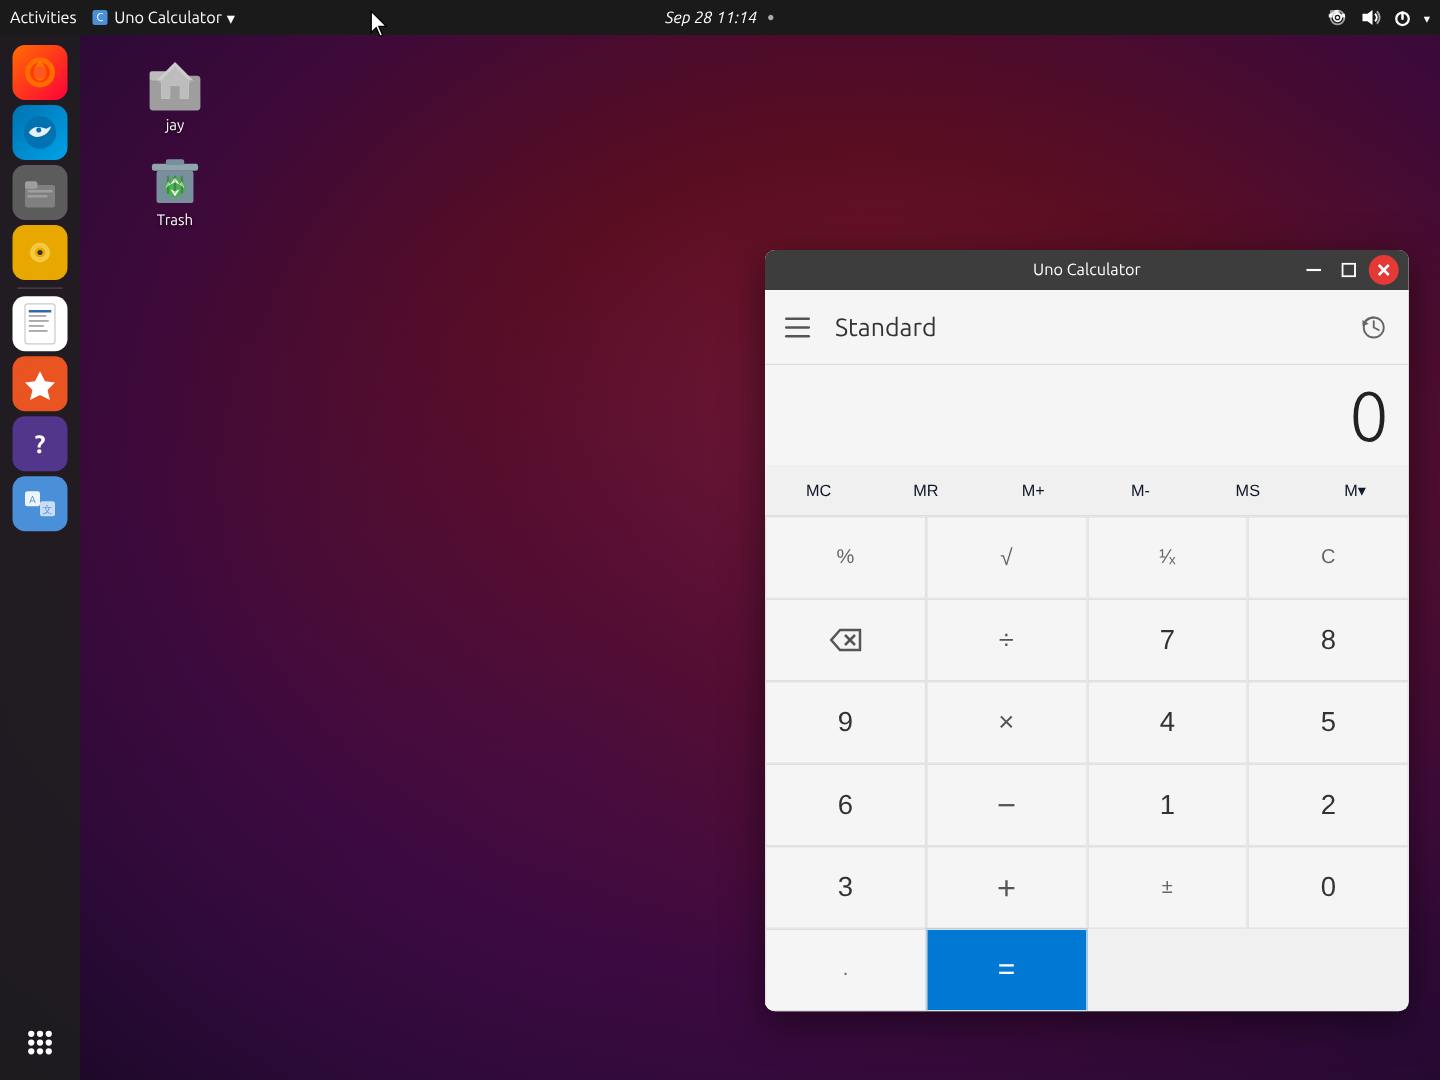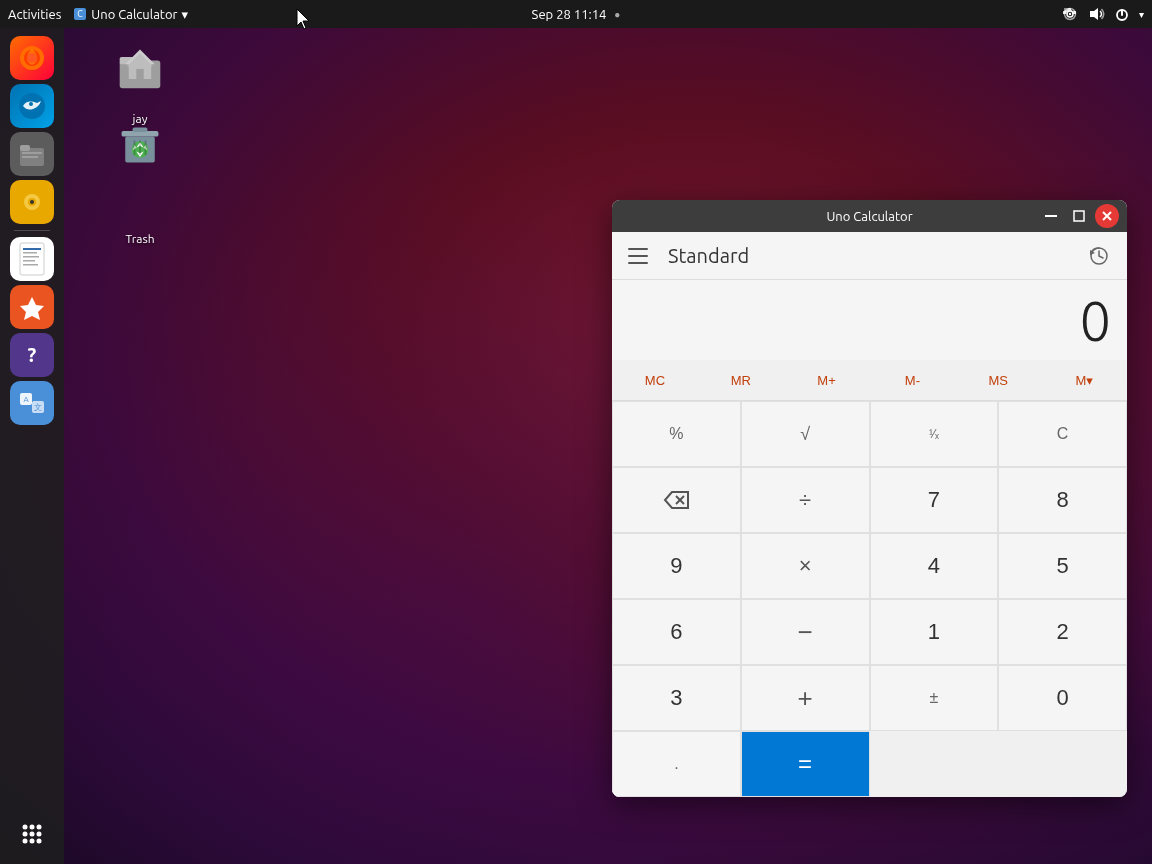--- a/index.html
+++ b/index.html
@@ -52,20 +52,21 @@
       gap: 12px;
     }
 
     #topbar-center {
       position: absolute;
       left: 50%;
       transform: translateX(-50%);
       display: flex;
       align-items: center;
       gap: 8px;
+      font-style: italic;
     }
 
     #topbar-right {
       display: flex;
       align-items: center;
       gap: 8px;
     }
 
     .topbar-app {
       display: flex;
@@ -180,21 +181,21 @@
       display: flex;
       align-items: center;
       justify-content: center;
       font-size: 32px;
     }
 
     .desktop-icon-label {
       color: white;
       font-size: 12px;
       text-align: center;
-      margin-top: 20px;
+      margin-top: 2px;
       text-shadow: 0 1px 3px rgba(0,0,0,0.8);
     }
 
     
     #calc-window {
       position: absolute;
       top: 200px;
       left: 612px;
       width: 515px;
       background: #f0f0f0;
@@ -238,21 +239,21 @@
       border: none;
     }
 
     .wc-minimize { background: transparent; }
     .wc-maximize { background: transparent; }
     .wc-close { background: #e53935; }
 
     
     #calc-header {
       background: #f5f5f5;
-      height: 48px;
+      height: 60px;
       display: flex;
       align-items: center;
       padding: 17px 12px;
       border-bottom: 1px solid #ddd;
     }
 
     #hamburger-btn {
       width: 32px;
       height: 32px;
       display: flex;
@@ -315,21 +316,21 @@
       grid-template-columns: repeat(6, 1fr);
       border-bottom: 1px solid #ddd;
     }
 
     .mem-btn {
       height: 40px;
       background: transparent;
       border: none;
       cursor: pointer;
       font-size: 13px;
-      color: #c2410c;
+      color: #0f172a;
       display: flex;
       align-items: center;
       justify-content: center;
     }
 
     
     #calc-grid {
       display: grid;
       grid-template-columns: repeat(4, 1fr);
     }
@@ -530,21 +531,21 @@
         <rect x="21" y="26" width="10" height="12" fill="#9e9e9e"></rect>
         <polygon points="26,6 42,22 10,22" fill="#ccc"></polygon>
 
         <path d="M26 10 L40 24 L38 24 L38 38 L14 38 L14 24 L12 24 Z" fill="#bdbdbd"></path>
         <rect x="22" y="27" width="8" height="11" fill="#9e9e9e"></rect>
       </svg>
     </div>
     <span class="desktop-icon-label">jay</span>
   </div>
 
-  <div class="desktop-icon" style="top: 120px; left: 100px; gap: 44px;">
+  <div class="desktop-icon" style="top: 120px; left: 100px;">
     <div class="desktop-icon-img">
       <svg width="52" height="52" viewBox="0 0 52 52">
 
         <rect x="10" y="18" width="32" height="28" rx="2" fill="#78909c"></rect>
 
         <rect x="6" y="12" width="40" height="6" rx="2" fill="#90a4ae"></rect>
 
         <rect x="18" y="8" width="16" height="5" rx="2" fill="#78909c"></rect>
 
         <circle cx="26" cy="32" r="9" fill="#4caf50"></circle>
@@ -616,21 +617,21 @@
         <button class="mem-btn">M+</button>
         <button class="mem-btn">M-</button>
         <button class="mem-btn">MS</button>
         <button class="mem-btn">M▾</button>
       </div>
 
       <div id="calc-grid">
 
         <button class="calc-btn special">%</button>
         <button class="calc-btn special" style="font-size:18px;">√</button>
-        <button class="calc-btn special" style="font-size:12px;">¹⁄ₓ</button>
+        <button class="calc-btn special" style="font-size:16px;">¹⁄ₓ</button>
 
         <button class="calc-btn special">C</button>
         <button class="calc-btn operator" style="font-size:20px;">
 
           <svg width="28" height="22" viewBox="0 0 28 22">
             <path d="M10 3 L3 11 L10 19 L26 19 L26 3 Z" fill="none" stroke="#555" stroke-width="2"></path>
             <line x1="14" y1="7" x2="22" y2="15" stroke="#555" stroke-width="2"></line>
             <line x1="22" y1="7" x2="14" y2="15" stroke="#555" stroke-width="2"></line>
           </svg>
         </button>

